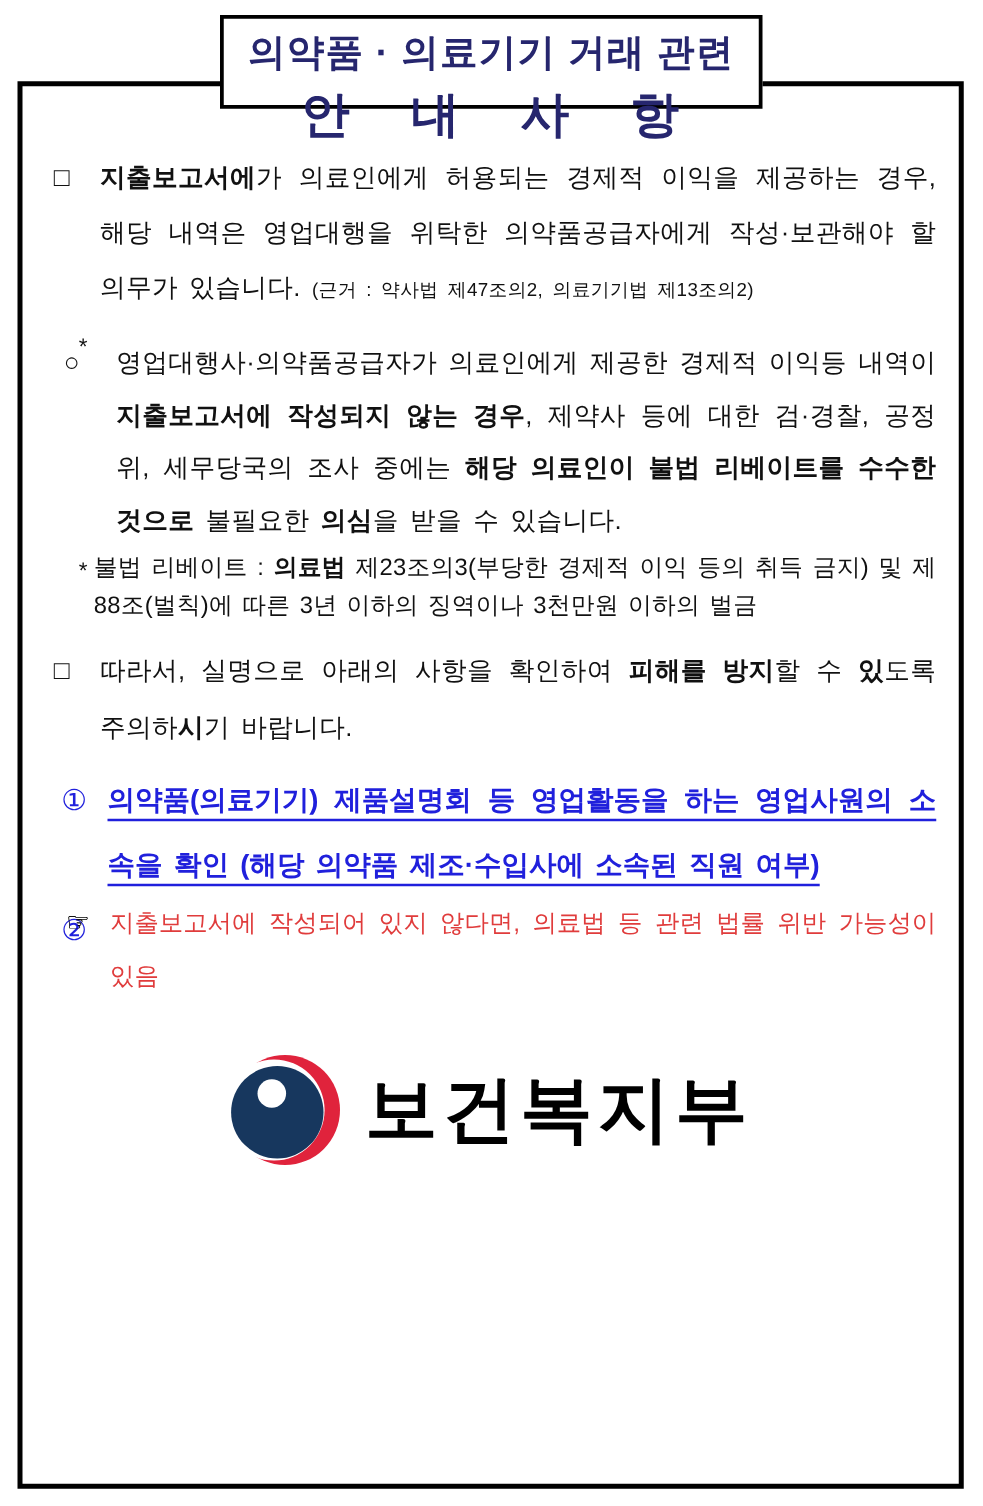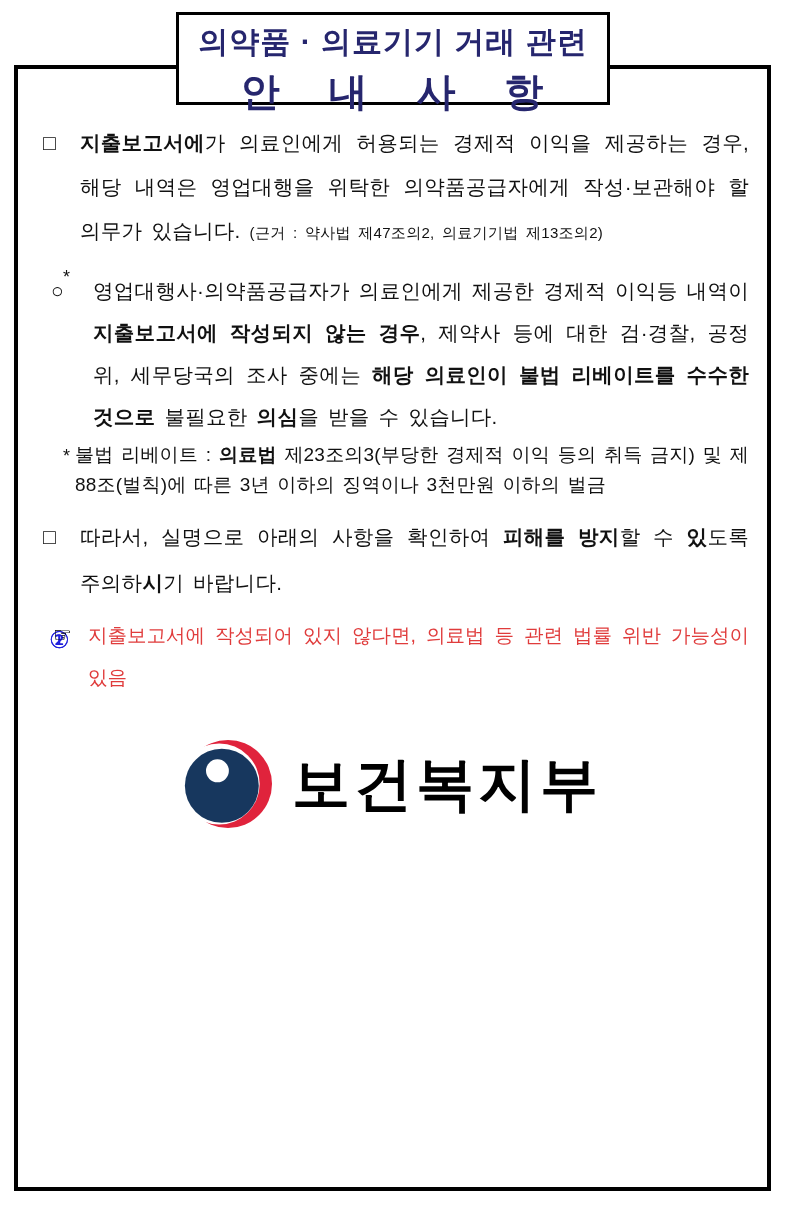--- a/index.html
+++ b/index.html
@@ -18,21 +18,21 @@
     width:757px;height:1126px;
     border:4px solid #000;
     box-sizing:border-box;
     padding:52px 18px 0 19px;
     overflow:hidden;
   }
   
   .title-box{
     position:absolute;
     left:176px;top:12px;
-    width:434px;height:93px;
+    width:434px;height:75px;
     background:#fff;
     border:3px solid #000;
     box-sizing:border-box;
     text-align:center;
     z-index:5;
   }
   .title-line1{
     margin-top:7px;
     font-size:30px;font-weight:800;
     color:#26266E;letter-spacing:1px;
@@ -123,21 +123,21 @@
 
     <div class="note n2">
       <span class="marker">*</span><span>불법 리베이트 : </span><span class="b">의료법</span><span> 제23조의3(부당한 경제적 이익 등의 취득 금지) 및 제88조(벌칙)에 따른 3년 이하의 징역이나 3천만원 이하의 벌금</span>
     </div>
 
     <div class="para last">
       <span class="marker">□</span><span>따라서, 실명으로 아래의 사항을 확인하여 </span><span class="b">피해를 방지</span><span>할 수 </span><span class="b">있</span><span>도록 주의하</span><span class="b">시</span><span>기 바랍니다.</span>
     </div>
 
     <div class="heading">
-      <span class="num">①</span>
+      <span class="num">①</span><span class="htext">의약품(의료기기) 제품설명회 등 영업활동을 하는 영업사원의 소속을 확인 (해당 의약품 제조·수입사에 소속된 직원 여부)</span>
     </div>
 
     <div class="rednote r1">
       <span class="marker">☞</span>
     </div>
 
     <div class="heading">
       <span class="num">②</span>
     </div>
 

